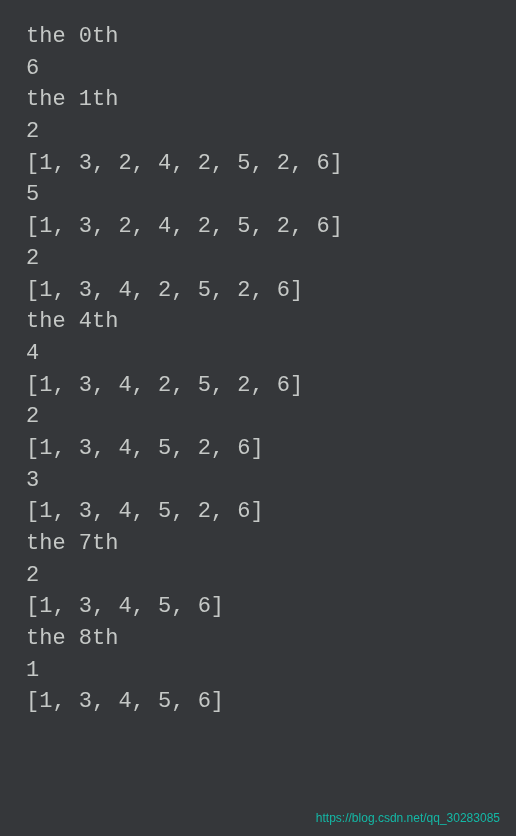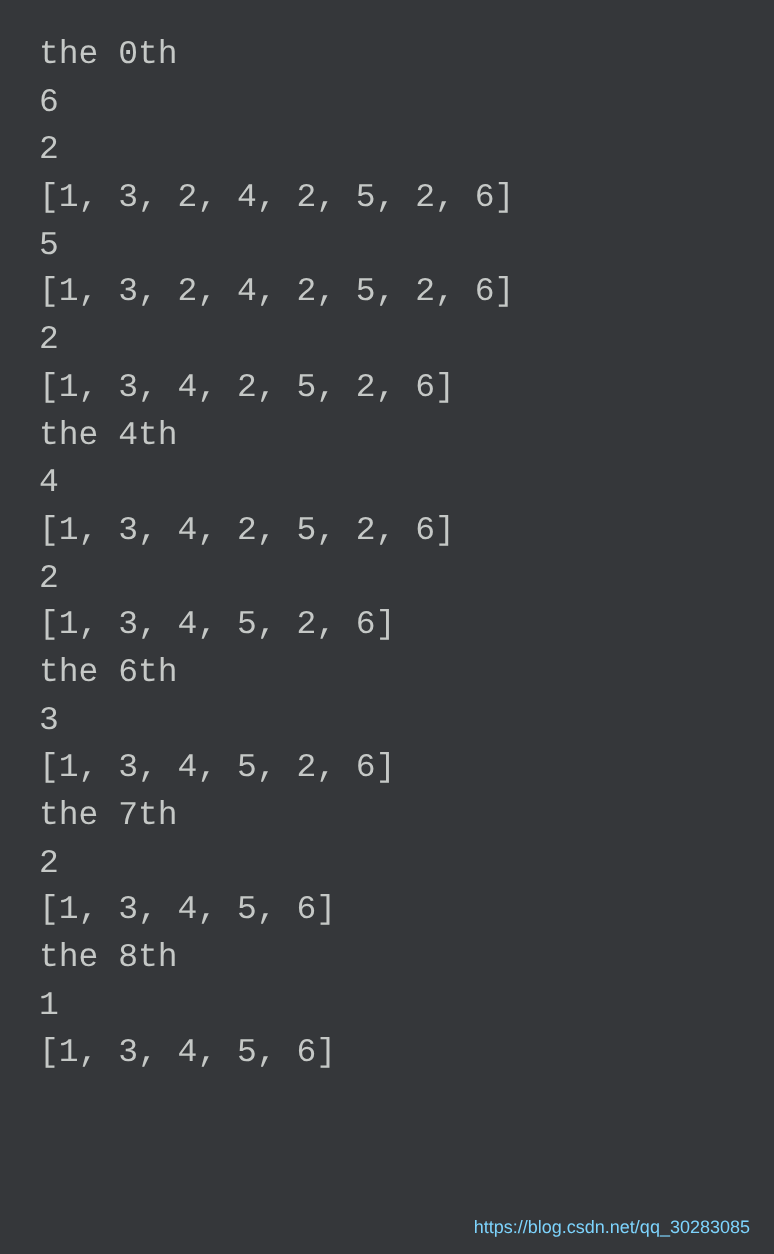--- a/index.html
+++ b/index.html
@@ -21,42 +21,42 @@
     }
     .output-line {
       white-space: pre;
       display: block;
     }
     .watermark {
       position: absolute;
       bottom: 12px;
       right: 18px;
       font-size: 12px;
-      color: #7dd3fc;
+      color: #14b8a6;
       font-family: Arial, sans-serif;
     }
   </style>
 </head>
 <body>
 
 <div>
   <span class="output-line">the 0th</span>
   <span class="output-line">6</span>
+  <span class="output-line">the 1th</span>
   <span class="output-line">2</span>
   <span class="output-line">[1, 3, 2, 4, 2, 5, 2, 6]</span>
   <span class="output-line">5</span>
   <span class="output-line">[1, 3, 2, 4, 2, 5, 2, 6]</span>
   <span class="output-line">2</span>
   <span class="output-line">[1, 3, 4, 2, 5, 2, 6]</span>
   <span class="output-line">the 4th</span>
   <span class="output-line">4</span>
   <span class="output-line">[1, 3, 4, 2, 5, 2, 6]</span>
   <span class="output-line">2</span>
   <span class="output-line">[1, 3, 4, 5, 2, 6]</span>
-  <span class="output-line">the 6th</span>
   <span class="output-line">3</span>
   <span class="output-line">[1, 3, 4, 5, 2, 6]</span>
   <span class="output-line">the 7th</span>
   <span class="output-line">2</span>
   <span class="output-line">[1, 3, 4, 5, 6]</span>
   <span class="output-line">the 8th</span>
   <span class="output-line">1</span>
   <span class="output-line">[1, 3, 4, 5, 6]</span>
 </div>
 

